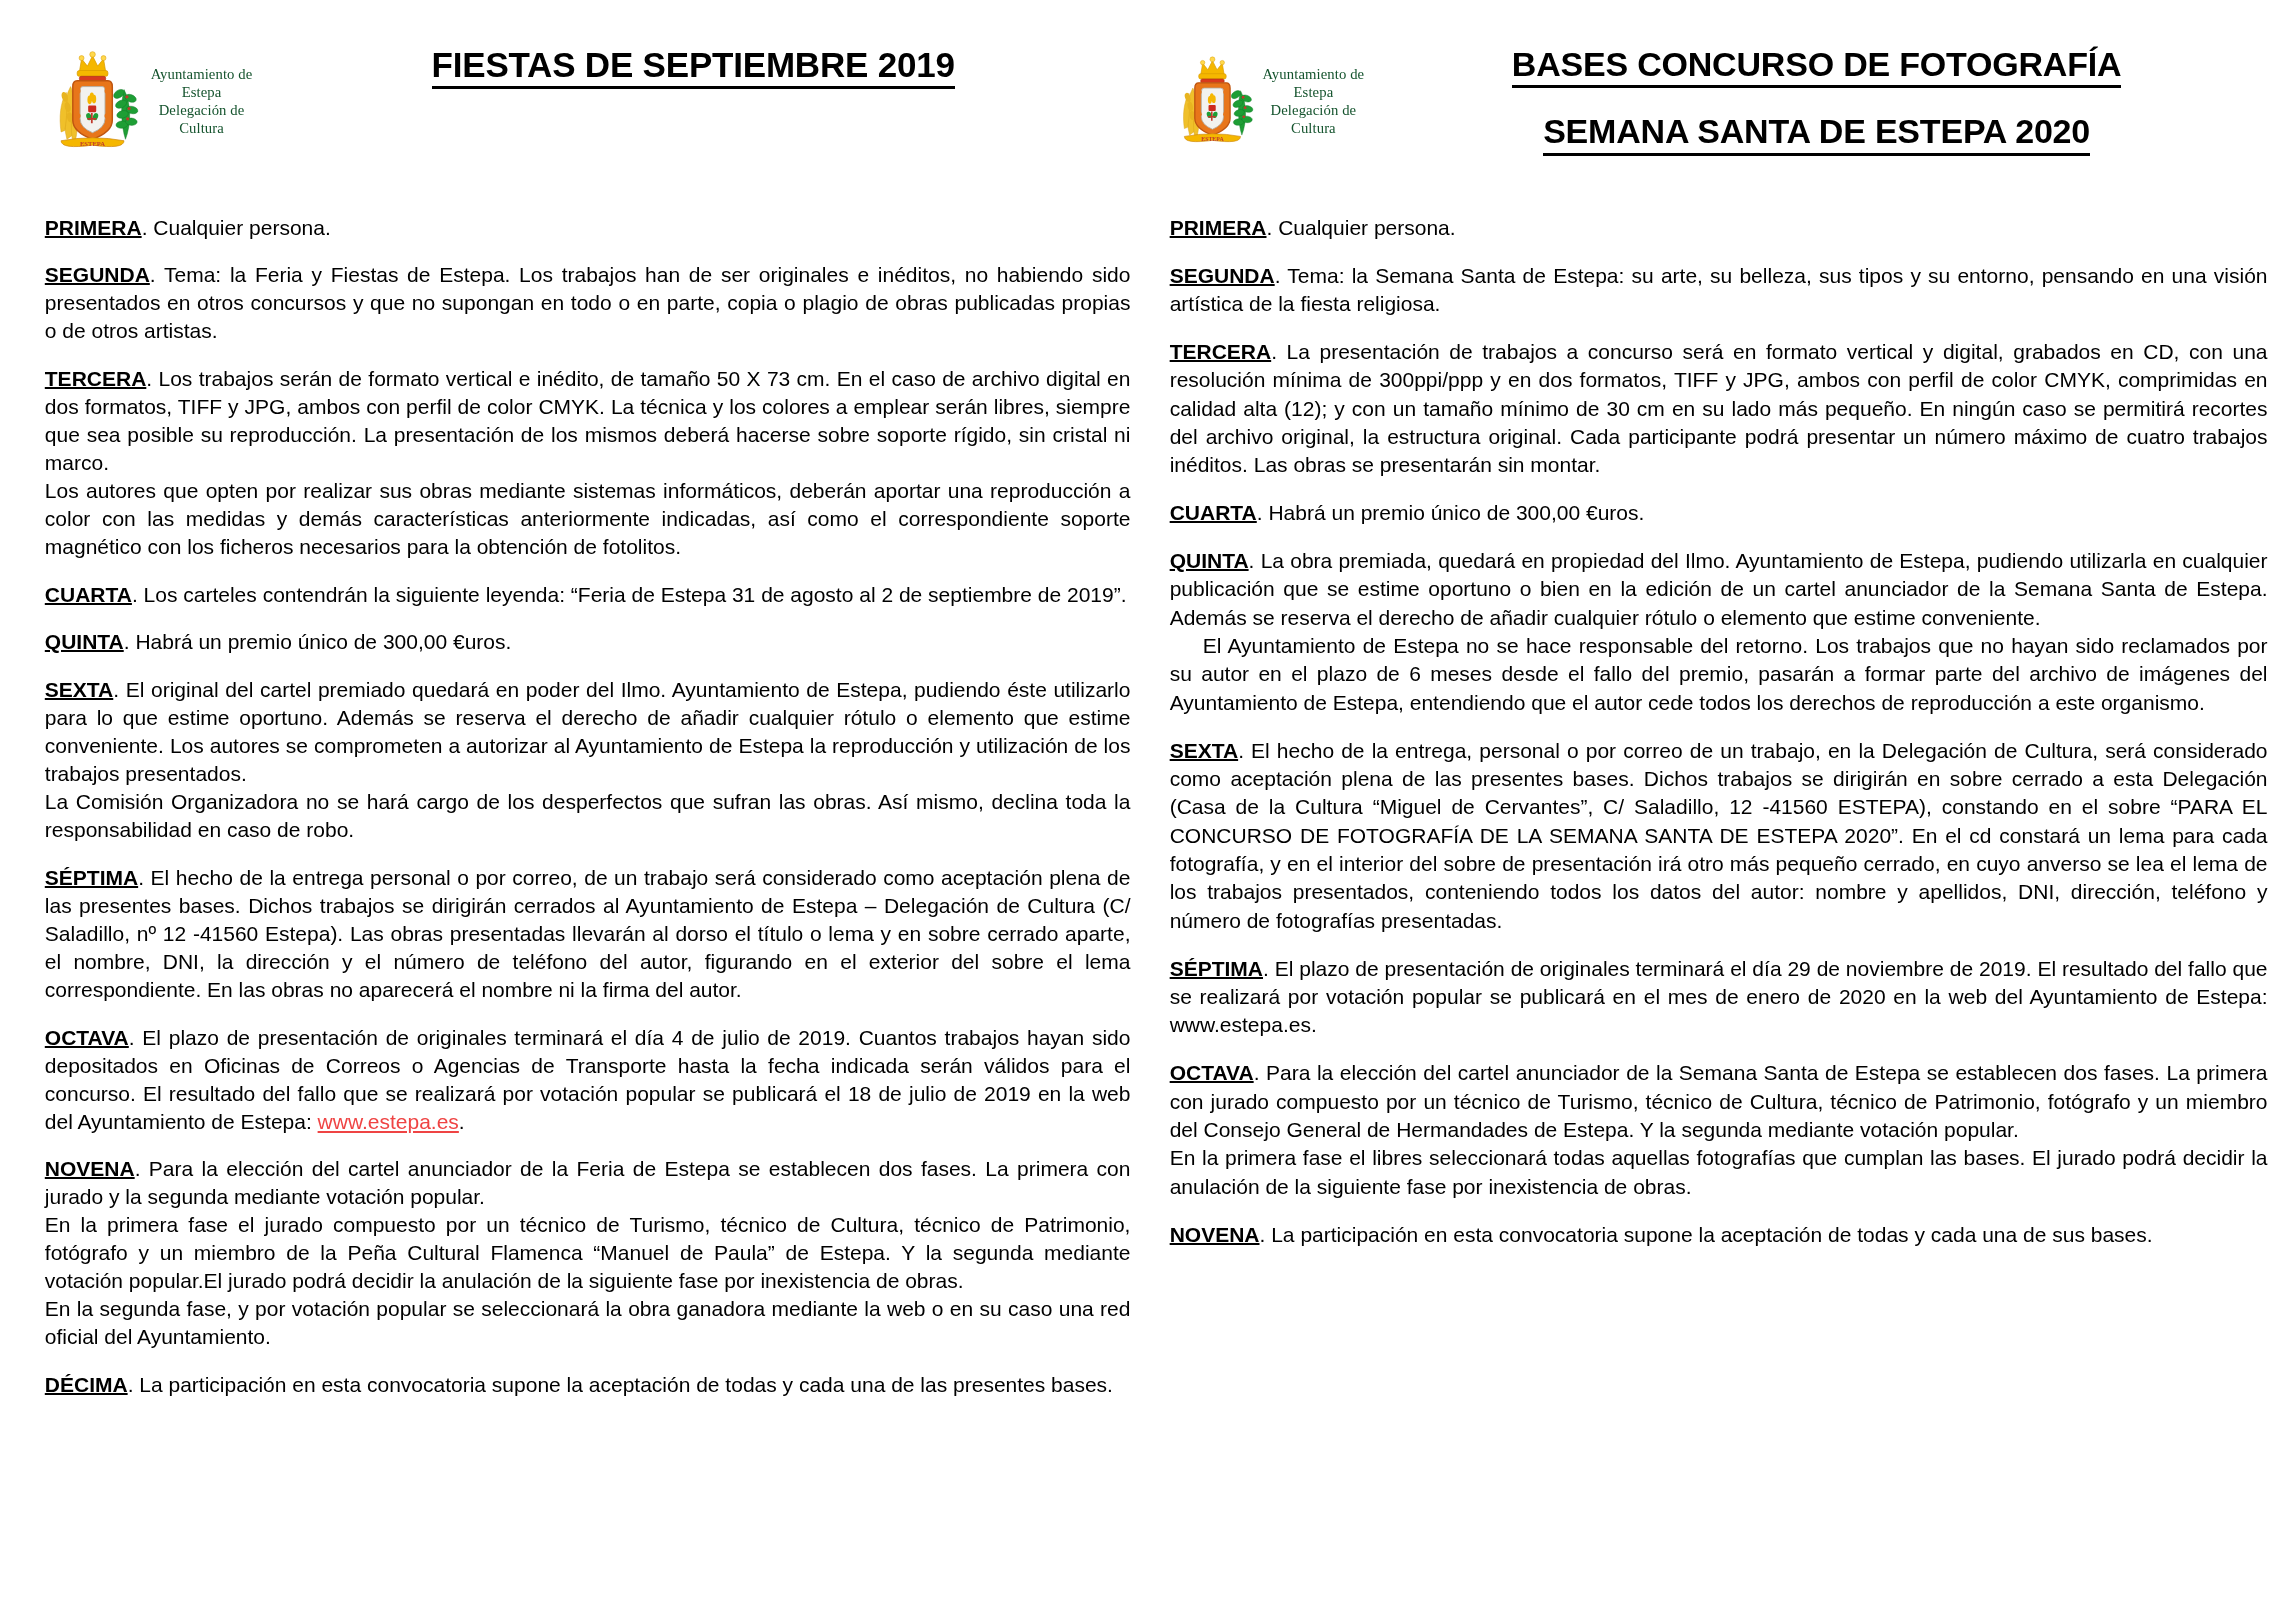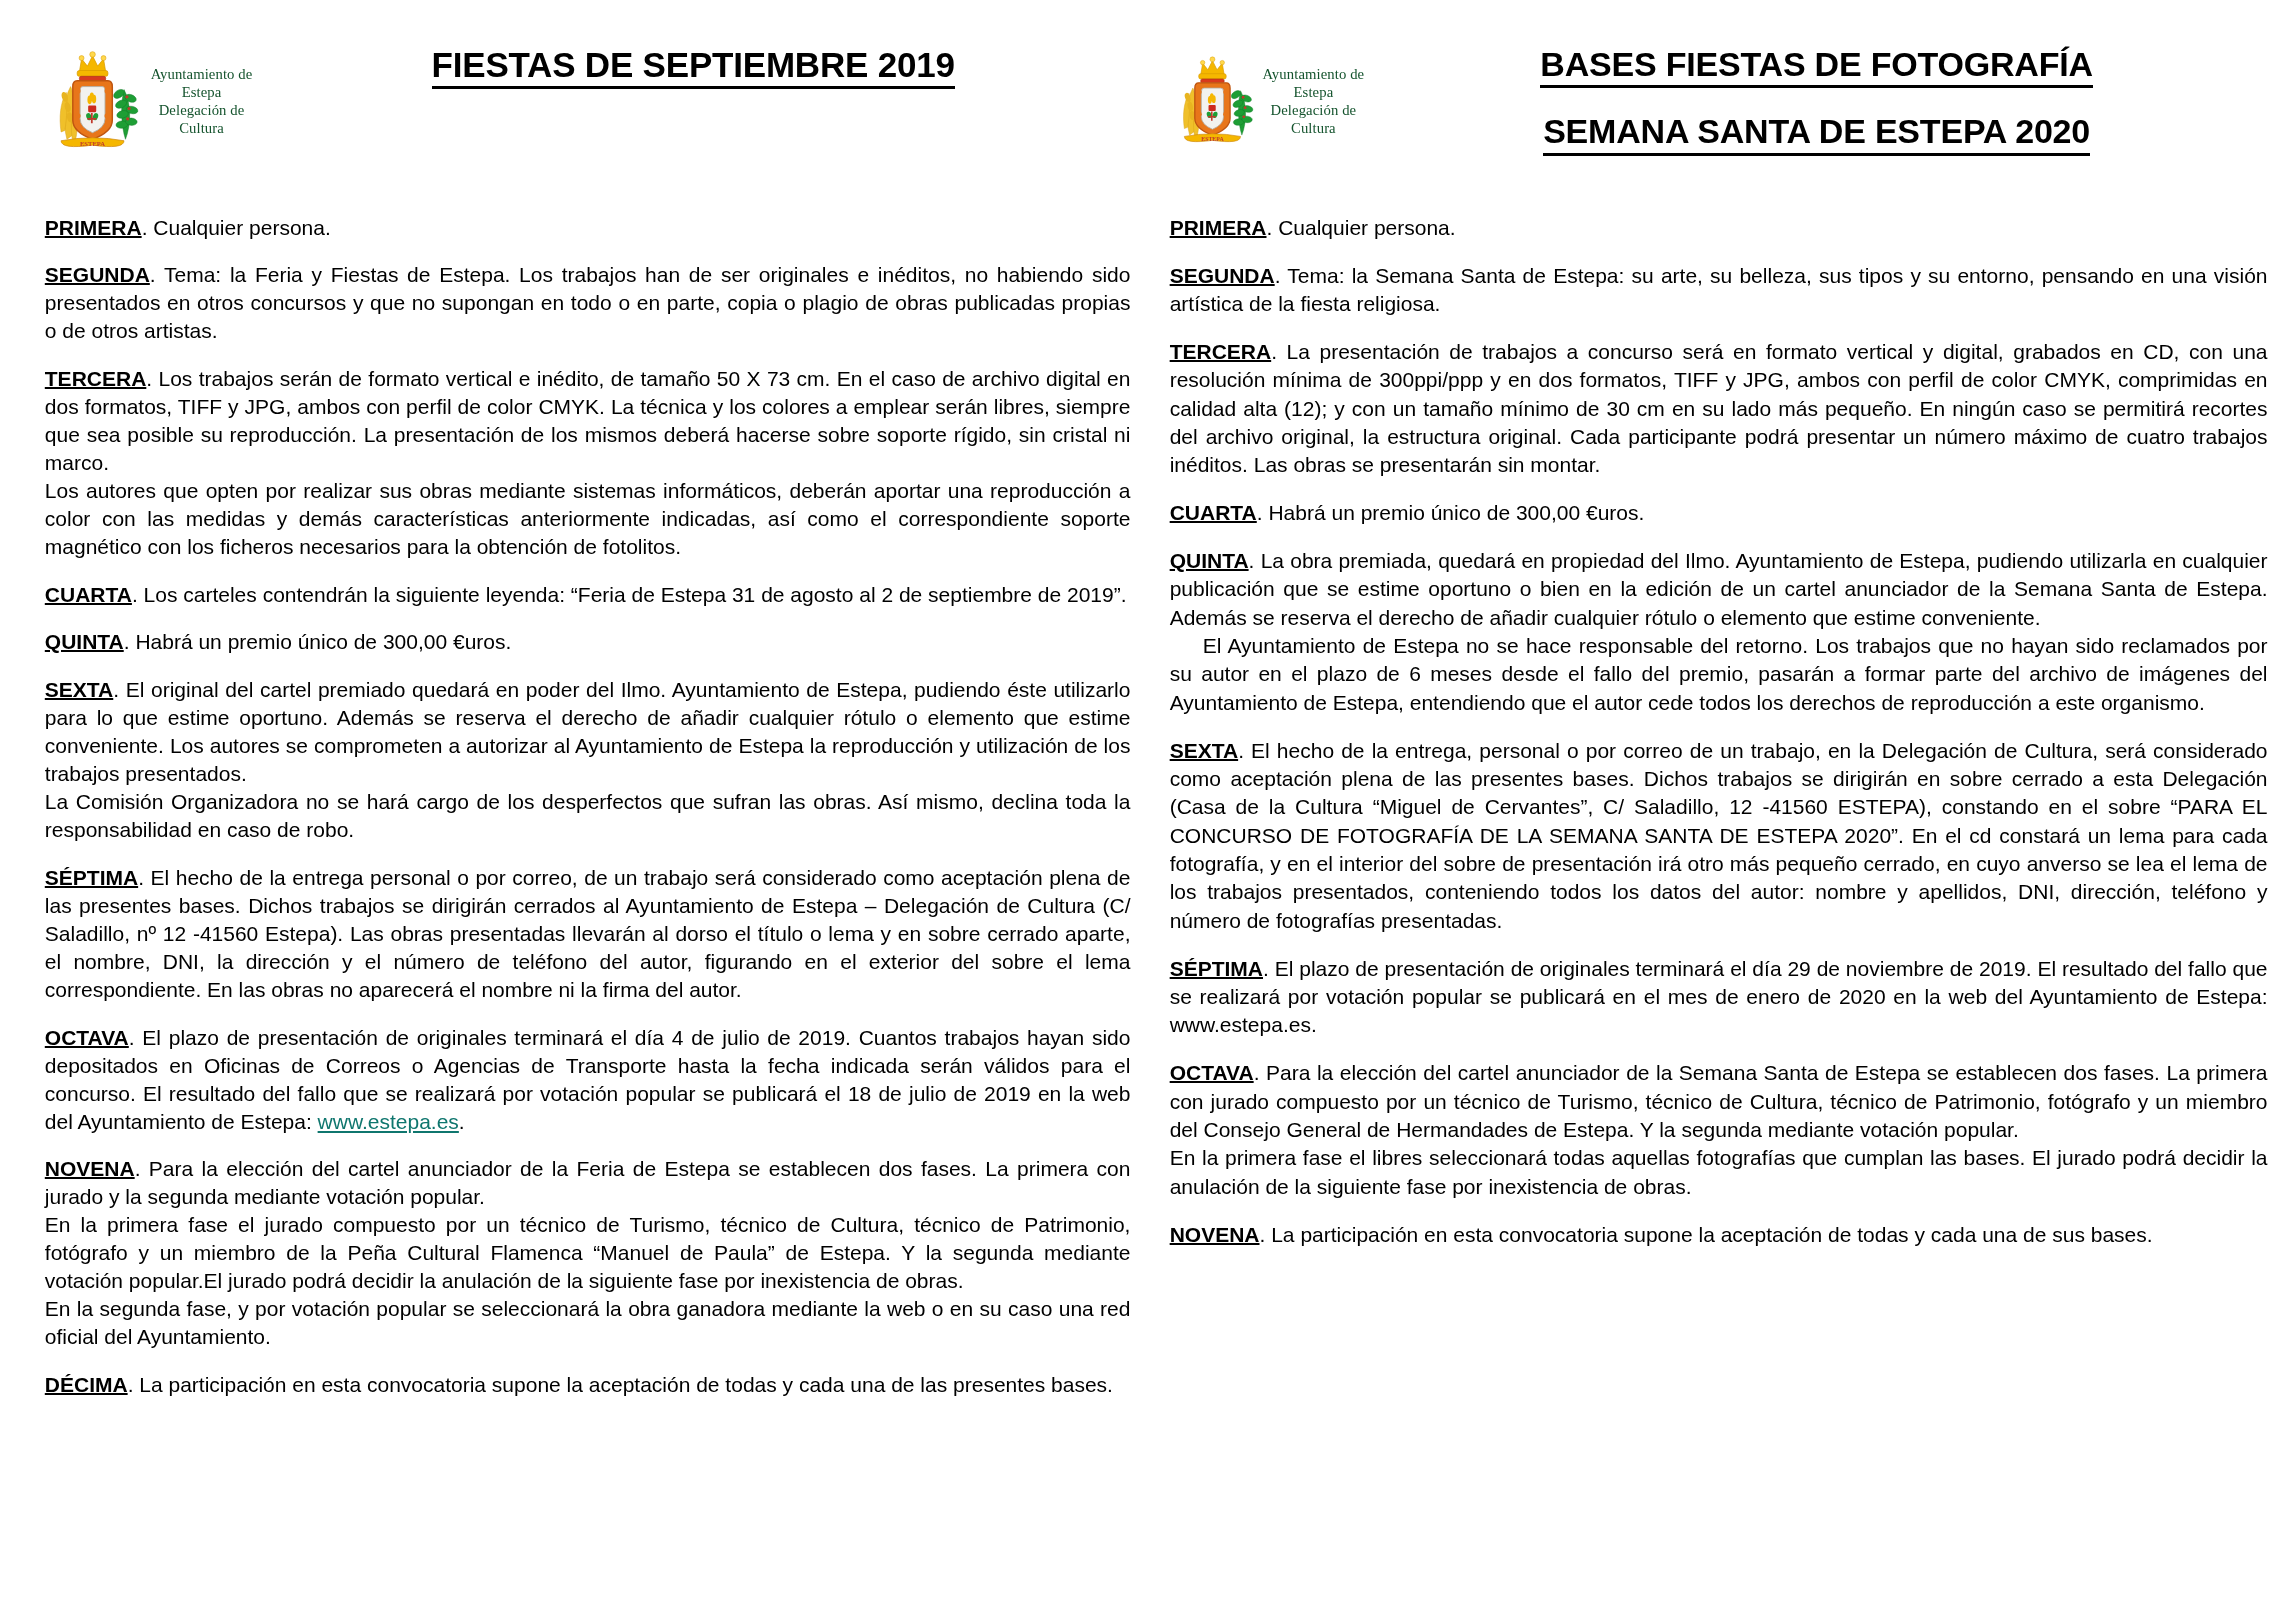--- a/index.html
+++ b/index.html
@@ -121,21 +121,21 @@
     text-decoration: underline;
     text-underline-offset: 1px;
   }
   .sub-line {
     display: block;
   }
   .indent-first {
     text-indent: 33px;
   }
   .weblink {
-    color: #0f766e;
+    color: #ef4444;
     text-decoration: underline;
   }
 </style>
 </head>
 <body>
 
 <div class="page">
 
   <div class="column column-left">
 
@@ -330,21 +330,21 @@
           </g>
         </svg>
         <div class="crest-caption">
           <span>Ayuntamiento de Estepa</span><br>
           <span>Delegación de Cultura</span>
         </div>
       </div>
 
       <div class="title-block right">
         <div class="title-row">
-          <span class="doc-title-line">BASES FIESTAS DE FOTOGRAFÍA</span>
+          <span class="doc-title-line">BASES CONCURSO DE FOTOGRAFÍA</span>
         </div>
         <div class="title-row">
           <span class="doc-title-line">SEMANA SANTA DE ESTEPA 2020</span>
         </div>
       </div>
     </div>
 
     <div class="body-text">
 
       <p class="clause tight">

